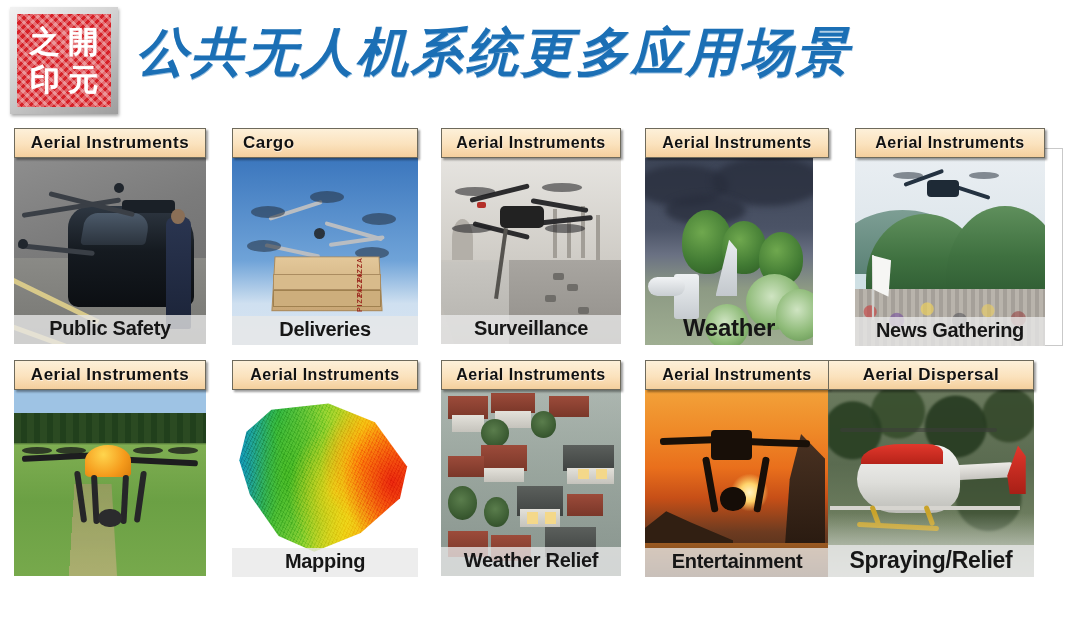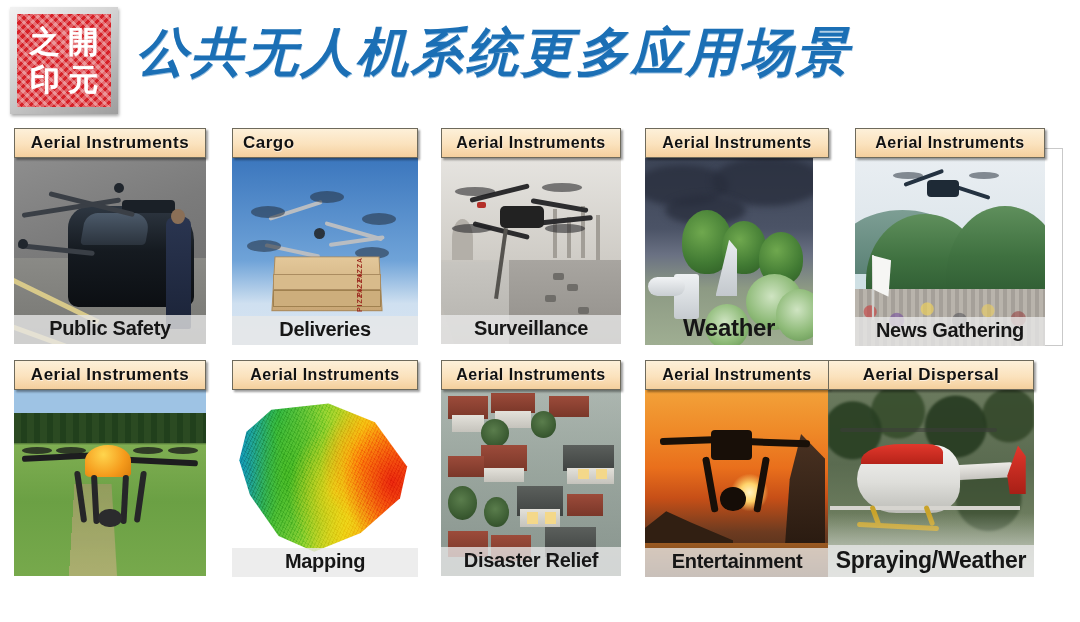--- a/index.html
+++ b/index.html
@@ -503,21 +503,21 @@
         <div class="dr-roof dark" style="left:42%; top:52%; width:26%; height:16%;"></div>
         <div class="dr-wall" style="left:44%; top:64%; width:22%; height:10%;"></div>
         <div class="dr-lit" style="left:48%; top:66%; width:6%; height:6%;"></div>
         <div class="dr-lit" style="left:58%; top:66%; width:6%; height:6%;"></div>
         <div class="dr-roof" style="left:70%; top:56%; width:20%; height:12%;"></div>
         <div class="dr-tree" style="left:4%; top:52%; width:16%; height:18%;"></div>
         <div class="dr-tree" style="left:24%; top:58%; width:14%; height:16%;"></div>
         <div class="dr-roof" style="left:4%; top:76%; width:22%; height:14%;"></div>
         <div class="dr-roof" style="left:28%; top:78%; width:22%; height:14%;"></div>
         <div class="dr-roof dark" style="left:58%; top:74%; width:28%; height:16%;"></div>
-        <div class="caption">Disaster Relief</div>
+        <div class="caption">Weather Relief</div>
       </div>
     </div>
 
     <div class="card" style="left:645px; width:184px;">
       <div class="plate center" style="width:184px;">
         <span class="plate-text" style="font-size:16px;">Aerial Instruments</span>
       </div>
       <div class="photo" style="width:184px; height:188px;">
         <div class="ph en-bg"></div>
         <div class="en-sun"></div>
@@ -544,19 +544,19 @@
         <div class="sp-rotor"></div>
         <div class="sp-tail"></div>
         <div class="sp-fin"></div>
         <div class="sp-body"></div>
         <div class="sp-red"></div>
         <div class="sp-boom"></div>
         <div class="sp-skid" style="left:14%; top:72%; width:40%; transform:rotate(3deg);"></div>
         <div class="sp-skid" style="left:18%; top:66%; width:10%; transform:rotate(70deg);"></div>
         <div class="sp-skid" style="left:44%; top:66%; width:10%; transform:rotate(70deg);"></div>
         <div class="sp-mist"></div>
-        <div class="caption" style="font-size:23px;">Spraying/Weather</div>
+        <div class="caption" style="font-size:23px;">Spraying/Relief</div>
       </div>
     </div>
   </div>
 
 
 </div>
 
 </body></html>

